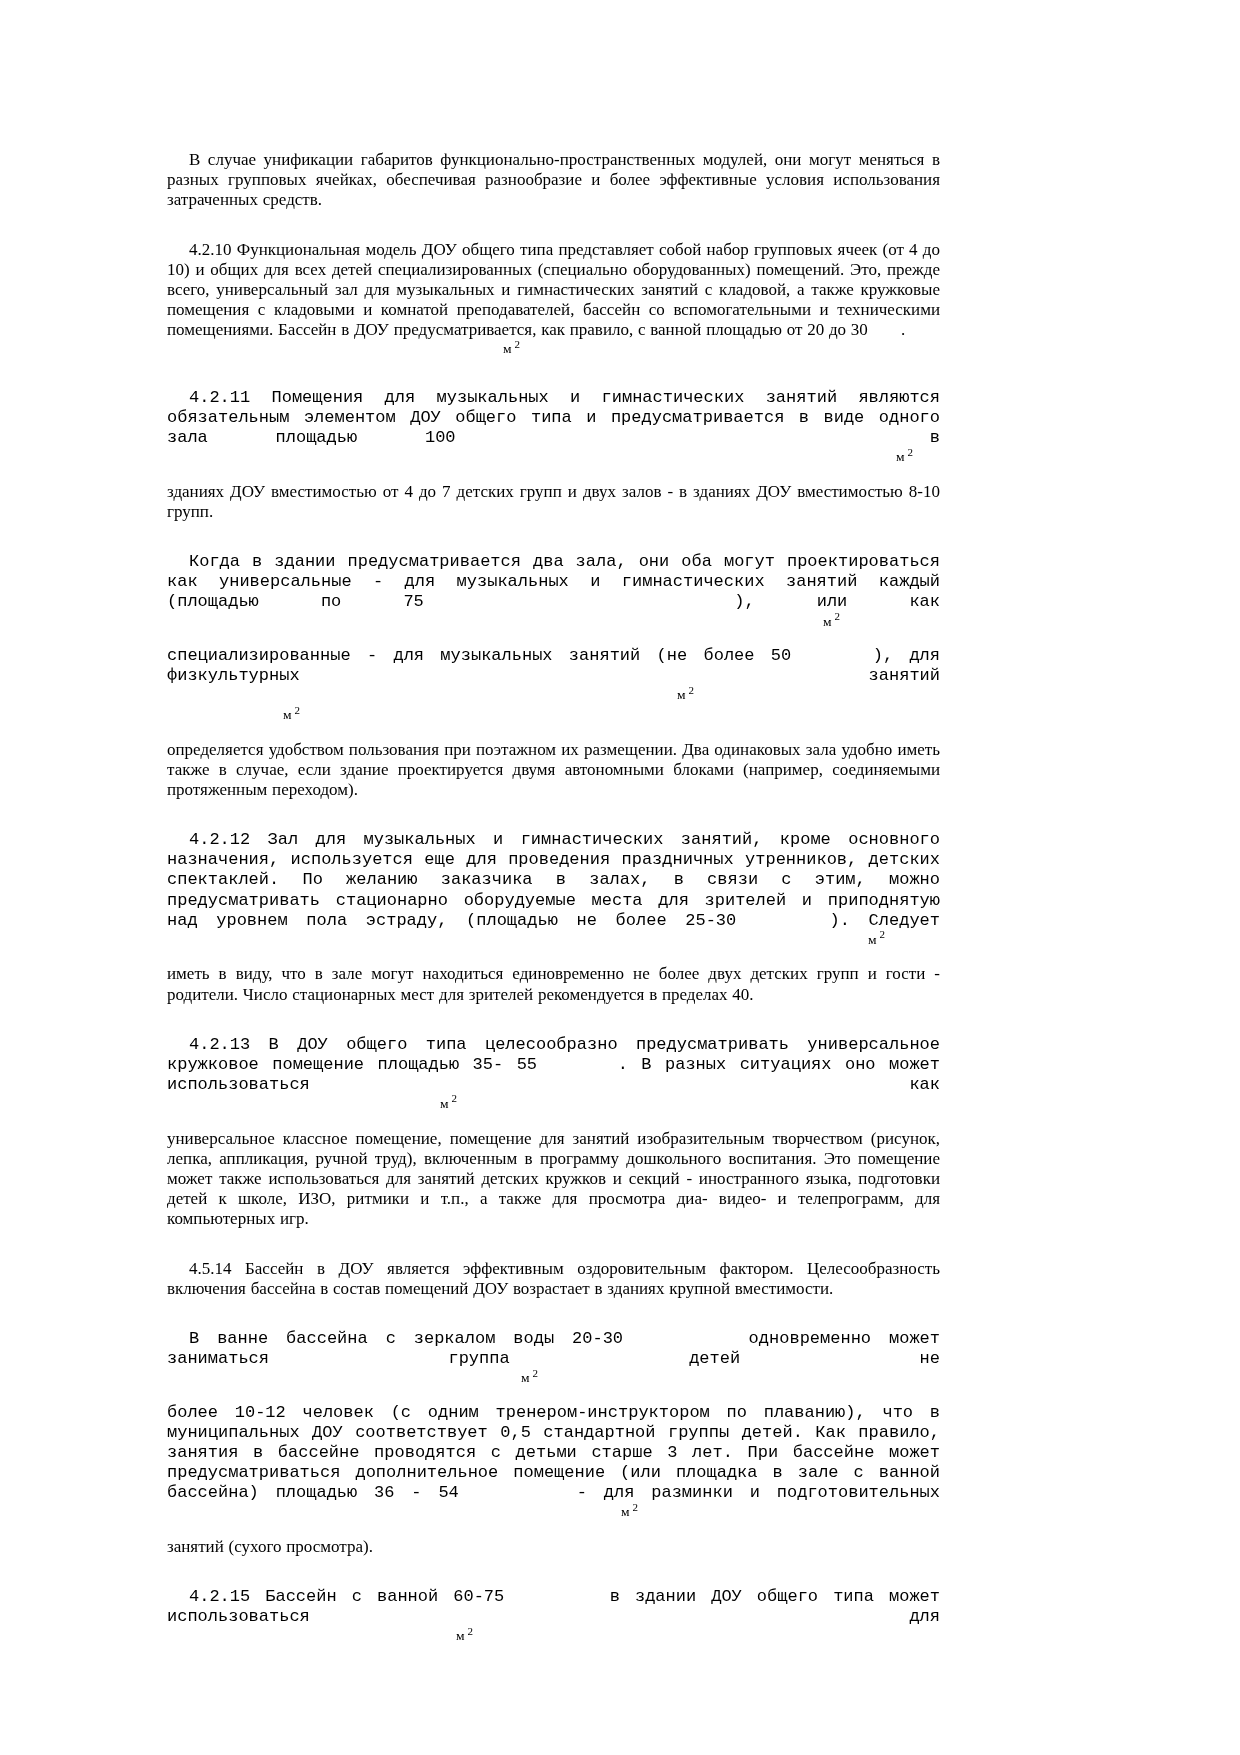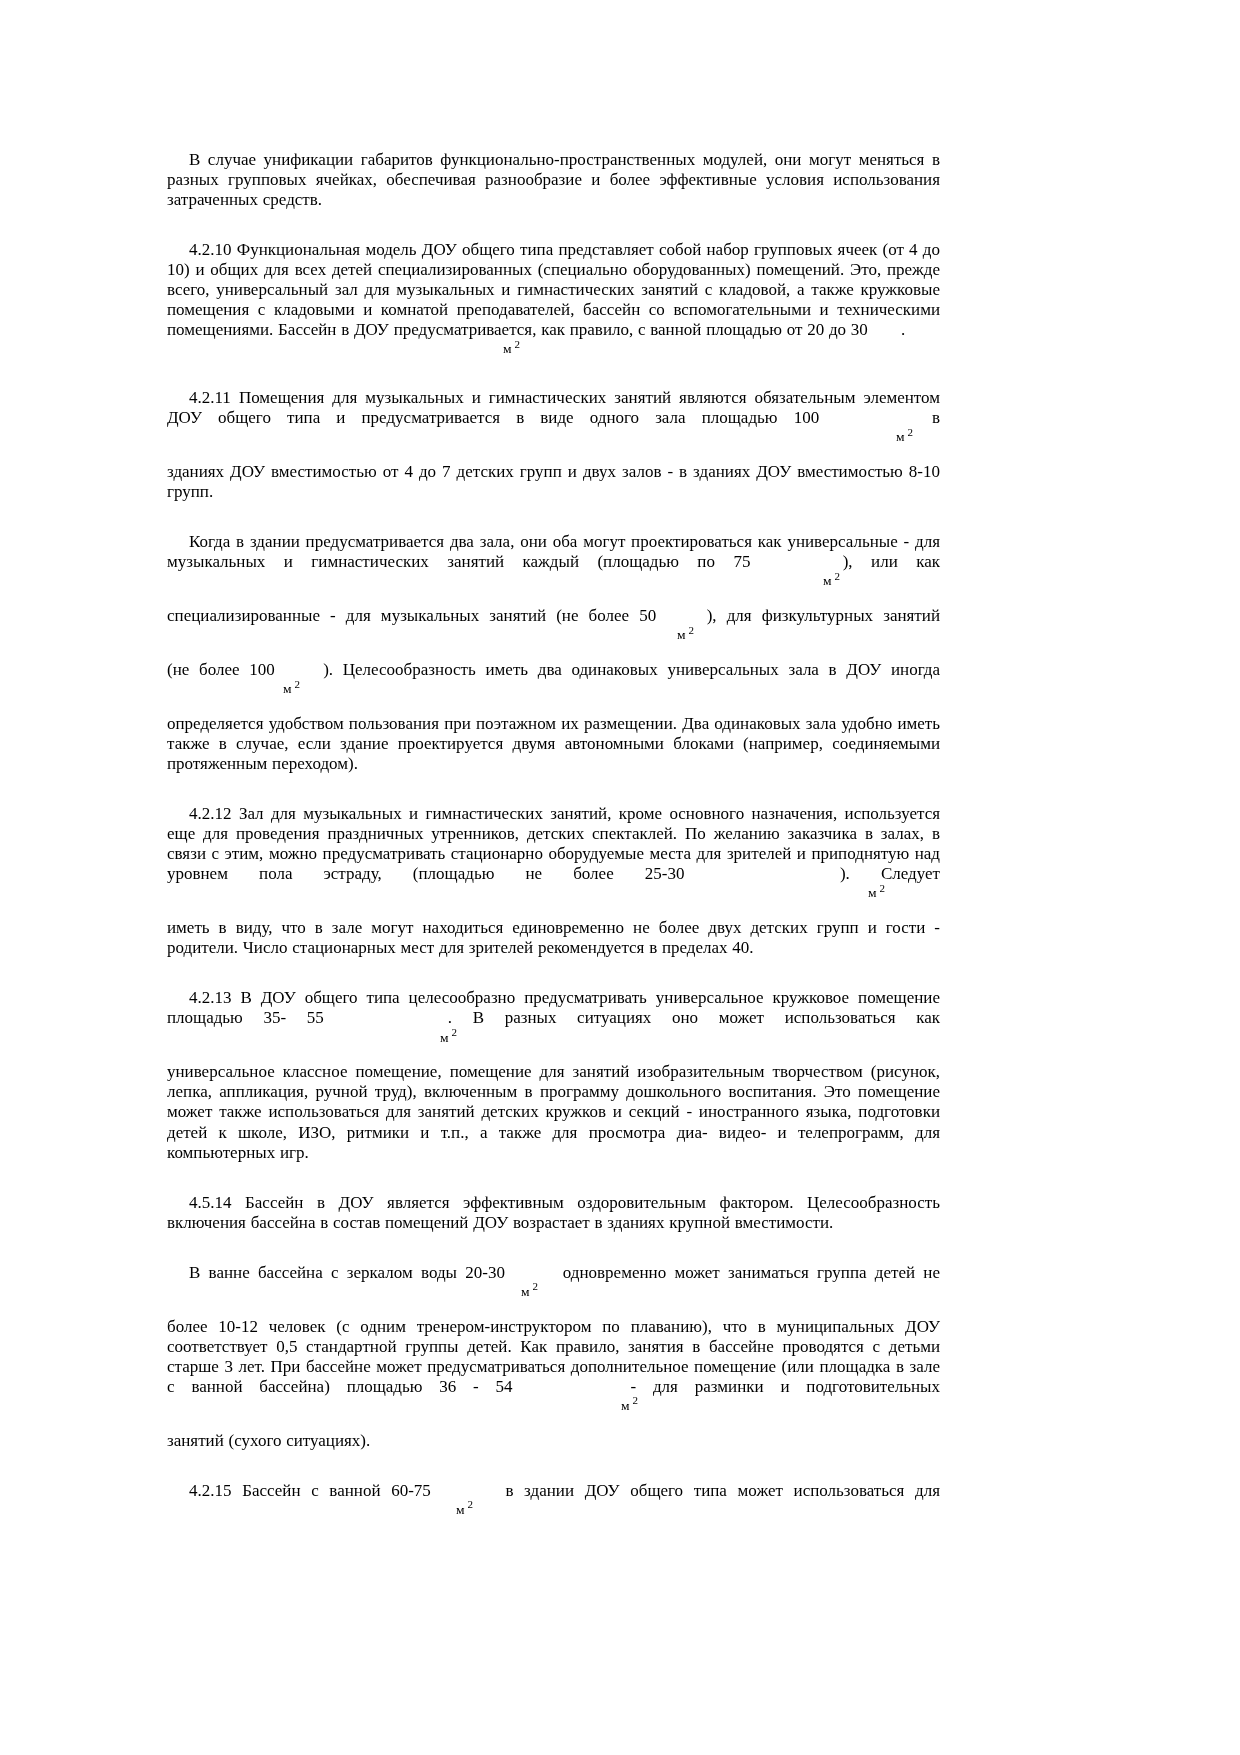--- a/index.html
+++ b/index.html
@@ -21,21 +21,21 @@
   }
   .para {
     margin: 0;
     text-align: justify;
     word-spacing: 0.5px;
   }
   .para.indent { text-indent: 22px; }
   .para.start { margin-top: 30px; }
   .para.first { margin-top: 0; }
   .para.cont { margin-top: 16px; }
-  .para.fill { text-align-last: justify; }
+  .para.fill { text-align-last: justify; font-family: Liberation Mono, monospace; }
   .unit-line {
     margin: 1px 0 3px 0;
     font-size: 13.5px;
     line-height: 1.25;
     white-space: nowrap;
   }
   .unit-line sup {
     font-size: 11px;
     margin-left: 3px;
     vertical-align: super;
@@ -49,30 +49,29 @@
     <p class="para indent start first">В случае унификации габаритов функционально-пространственных модулей, они могут меняться в разных групповых ячейках, обеспечивая разнообразие и более эффективные условия использования затраченных средств.</p>
     <p class="para indent start">4.2.10 Функциональная модель ДОУ общего типа представляет собой набор групповых ячеек (от 4 до 10) и общих для всех детей специализированных (специально оборудованных) помещений. Это, прежде всего, универсальный зал для музыкальных и гимнастических занятий с кладовой, а также кружковые помещения с кладовыми и комнатой преподавателей, бассейн со вспомогательными и техническими помещениями. Бассейн в ДОУ предусматривается, как правило, с ванной площадью от 20 до 30&nbsp;&nbsp;&nbsp;&nbsp;&nbsp;&nbsp;&nbsp;.</p>
     <div class="unit-line" style="padding-left: 336px;"><span>м</span><sup>2</sup></div>
     <p class="para indent start fill">4.2.11 Помещения для музыкальных и гимнастических занятий являются обязательным элементом ДОУ общего типа и предусматривается в виде одного зала площадью 100&nbsp;&nbsp;&nbsp;&nbsp;&nbsp;&nbsp; в</p>
     <div class="unit-line" style="padding-left: 729px;"><span>м</span><sup>2</sup></div>
     <p class="para cont">зданиях ДОУ вместимостью от 4 до 7 детских групп и двух залов - в зданиях ДОУ вместимостью 8-10 групп.</p>
     <p class="para indent start fill">Когда в здании предусматривается два зала, они оба могут проектироваться как универсальные - для музыкальных и гимнастических занятий каждый (площадью по 75&nbsp;&nbsp;&nbsp;&nbsp;&nbsp;), или как</p>
     <div class="unit-line" style="padding-left: 656px;"><span>м</span><sup>2</sup></div>
     <p class="para cont fill">специализированные - для музыкальных занятий (не более 50&nbsp;&nbsp;&nbsp;&nbsp;&nbsp;), для физкультурных занятий</p>
     <div class="unit-line" style="padding-left: 510px;"><span>м</span><sup>2</sup></div>
-    <p class="para cont fill">(не более 100&nbsp;&nbsp;&nbsp;&nbsp;&nbsp;). Целесообразность иметь два одинаковых универсальных зала в ДОУ иногда</p>
     <div class="unit-line" style="padding-left: 116px;"><span>м</span><sup>2</sup></div>
     <p class="para cont">определяется удобством пользования при поэтажном их размещении. Два одинаковых зала удобно иметь также в случае, если здание проектируется двумя автономными блоками (например, соединяемыми протяженным переходом).</p>
     <p class="para indent start fill">4.2.12 Зал для музыкальных и гимнастических занятий, кроме основного назначения, используется еще для проведения праздничных утренников, детских спектаклей. По желанию заказчика в залах, в связи с этим, можно предусматривать стационарно оборудуемые места для зрителей и приподнятую над уровнем пола эстраду, (площадью не более 25-30&nbsp;&nbsp;&nbsp;&nbsp;&nbsp;). Следует</p>
     <div class="unit-line" style="padding-left: 701px;"><span>м</span><sup>2</sup></div>
     <p class="para cont">иметь в виду, что в зале могут находиться единовременно не более двух детских групп и гости - родители. Число стационарных мест для зрителей рекомендуется в пределах 40.</p>
     <p class="para indent start fill">4.2.13 В ДОУ общего типа целесообразно предусматривать универсальное кружковое помещение площадью 35- 55&nbsp;&nbsp;&nbsp;&nbsp;&nbsp;&nbsp;. В разных ситуациях оно может использоваться как</p>
     <div class="unit-line" style="padding-left: 273px;"><span>м</span><sup>2</sup></div>
     <p class="para cont">универсальное классное помещение, помещение для занятий изобразительным творчеством (рисунок, лепка, аппликация, ручной труд), включенным в программу дошкольного воспитания. Это помещение может также использоваться для занятий детских кружков и секций - иностранного языка, подготовки детей к школе, ИЗО, ритмики и т.п., а также для просмотра диа- видео- и телепрограмм, для компьютерных игр.</p>
     <p class="para indent start">4.5.14 Бассейн в ДОУ является эффективным оздоровительным фактором. Целесообразность включения бассейна в состав помещений ДОУ возрастает в зданиях крупной вместимости.</p>
     <p class="para indent start fill">В ванне бассейна с зеркалом воды 20-30&nbsp;&nbsp;&nbsp;&nbsp;&nbsp;&nbsp; одновременно может заниматься группа детей не</p>
     <div class="unit-line" style="padding-left: 354px;"><span>м</span><sup>2</sup></div>
     <p class="para cont fill">более 10-12 человек (с одним тренером-инструктором по плаванию), что в муниципальных ДОУ соответствует 0,5 стандартной группы детей. Как правило, занятия в бассейне проводятся с детьми старше 3 лет. При бассейне может предусматриваться дополнительное помещение (или площадка в зале с ванной бассейна) площадью 36 - 54&nbsp;&nbsp;&nbsp;&nbsp;&nbsp;&nbsp; - для разминки и подготовительных</p>
     <div class="unit-line" style="padding-left: 454px;"><span>м</span><sup>2</sup></div>
-    <p class="para cont">занятий (сухого ситуациях).</p>
+    <p class="para cont">занятий (сухого просмотра).</p>
     <p class="para indent start fill">4.2.15 Бассейн с ванной 60-75&nbsp;&nbsp;&nbsp;&nbsp;&nbsp;&nbsp; в здании ДОУ общего типа может использоваться для</p>
     <div class="unit-line" style="padding-left: 289px;"><span>м</span><sup>2</sup></div>
   </div>
 
 </body></html>

